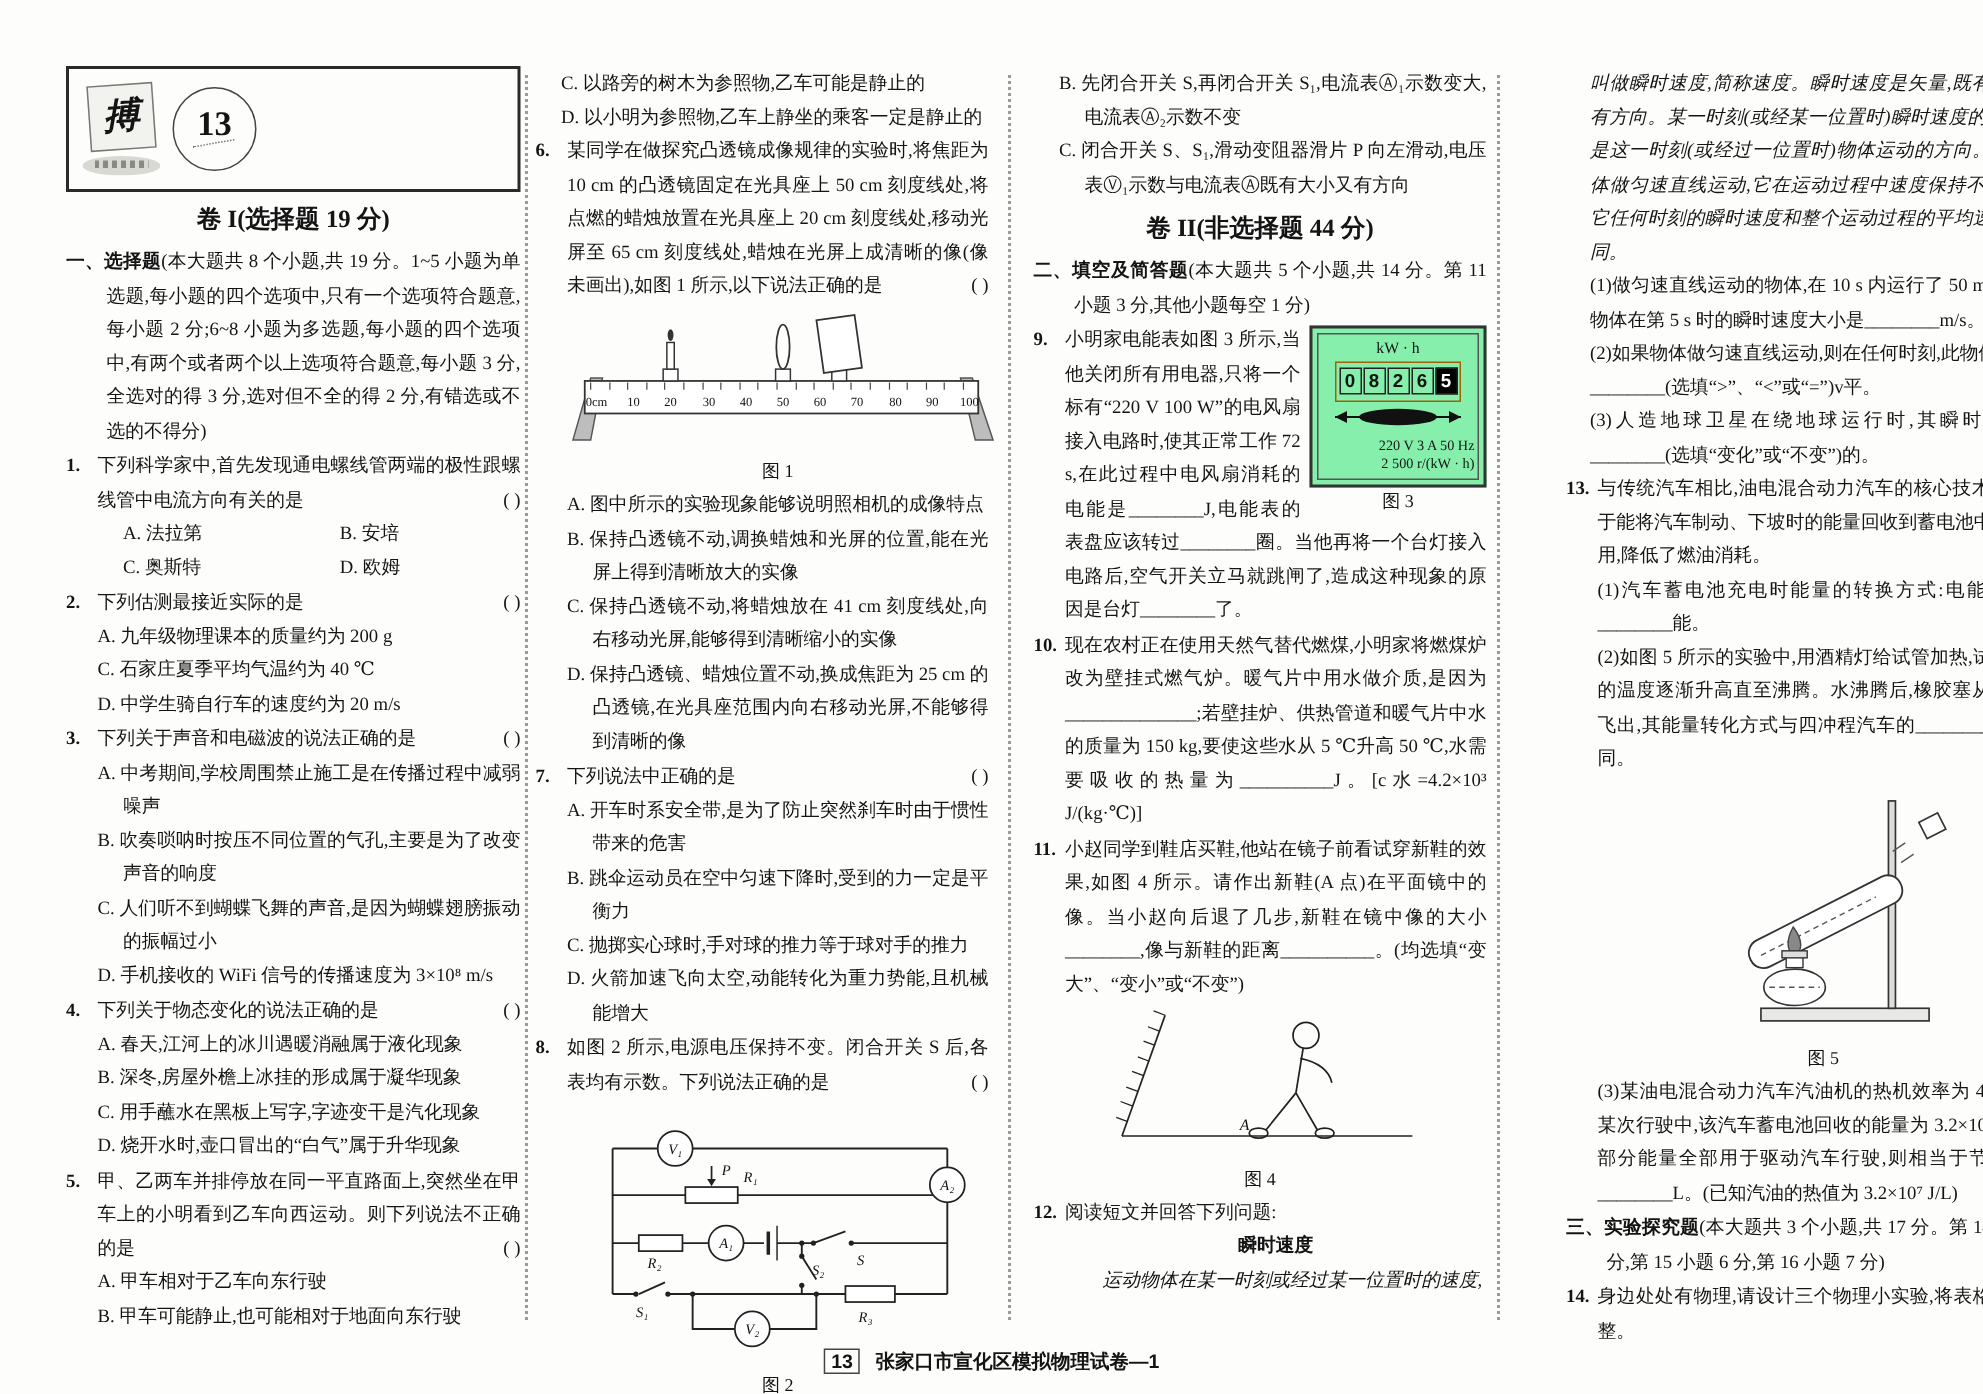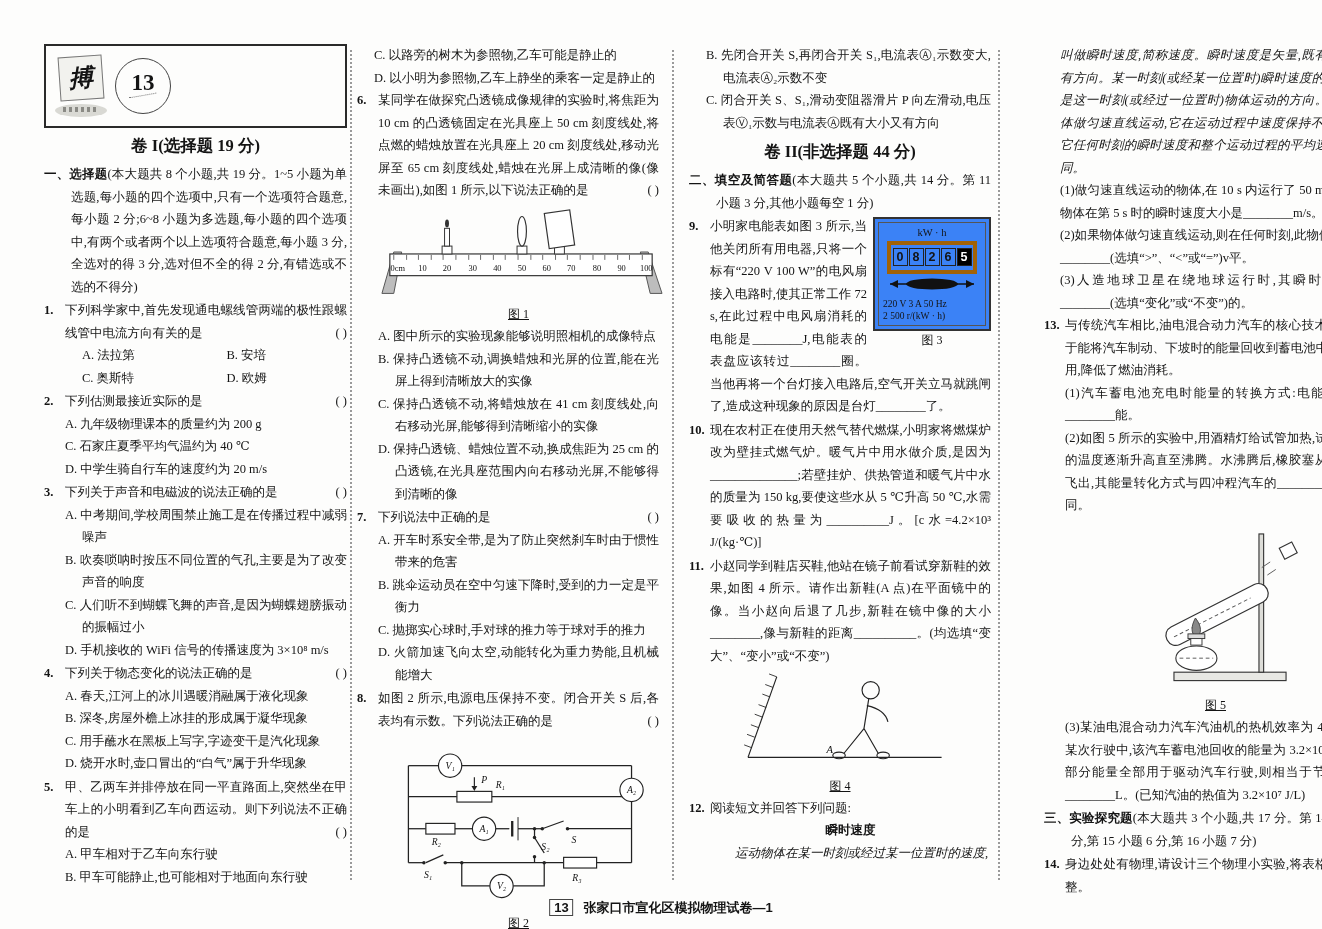--- a/index.html
+++ b/index.html
@@ -33,34 +33,34 @@
   
   .q{display:flex;margin-bottom:1px;}
   .qnum{flex:0 0 21px;font-weight:bold;}
   .qbody{flex:1;min-width:0;}
   .stem{}
   .bracket{float:right;}
   .opt{padding-left:17px;text-indent:-17px;}
   .opts2{display:grid;grid-template-columns:1.2fr 1fr;padding-left:17px;}
   .cont-block{padding-left:17px;}
   
-  .fig{text-align:center;margin:2px 0;text-decoration:underline;}
+  .fig{text-align:center;margin:2px 0;}
   .figcap{text-align:center;font-size:12px;line-height:18px;margin-bottom:2px;}
   svg{display:inline-block;}
   .svgtxt{font-family:"Liberation Serif","DejaVu Serif",serif;}
   
   .figwrap{float:right;width:118px;margin:2px 0 2px 6px;text-align:center;}
-  .meter{border:2px solid #333;padding:3px;background:#3b82f6;}
+  .meter{border:2px solid #333;padding:3px;background:#86efac;}
   .meter-in{border:1px solid #555;padding:3px 2px;}
   .kwh{font-size:10.5px;line-height:13px;}
-  .digrow{margin:2px 0;border:4px solid #a16207;display:inline-block;padding:1px;text-decoration:underline;}
+  .digrow{margin:2px 0;border:1px solid #a16207;display:inline-block;padding:1px;text-decoration:underline;}
   .dig{display:inline-block;width:13px;height:16px;line-height:16px;border:1px solid #222;margin:0 0.5px;
        font-family:"Liberation Sans","DejaVu Sans",sans-serif;font-weight:bold;font-size:12.5px;text-align:center;}
   .dig.inv{background:#000;color:#fff;}
-  .spec{font-size:9.5px;line-height:12px;text-align:left;padding-left:2px;}
+  .spec{font-size:9.5px;line-height:12px;text-align:right;padding-left:2px;}
   .passage{font-style:italic;}
   .ptitle{text-align:center;font-weight:bold;font-family:"Liberation Sans","DejaVu Sans",sans-serif;}
   .indent2{text-indent:2em;}
   
   .footer{position:absolute;left:50%;transform:translateX(-50%);bottom:12px;white-space:nowrap;
           font-family:"Liberation Sans","DejaVu Sans",sans-serif;font-weight:bold;font-size:13px;}
   .pg{border:1px solid #444;padding:0 4px;margin-right:10px;font-weight:bold;}
 </style>
 </head>
 <body>

